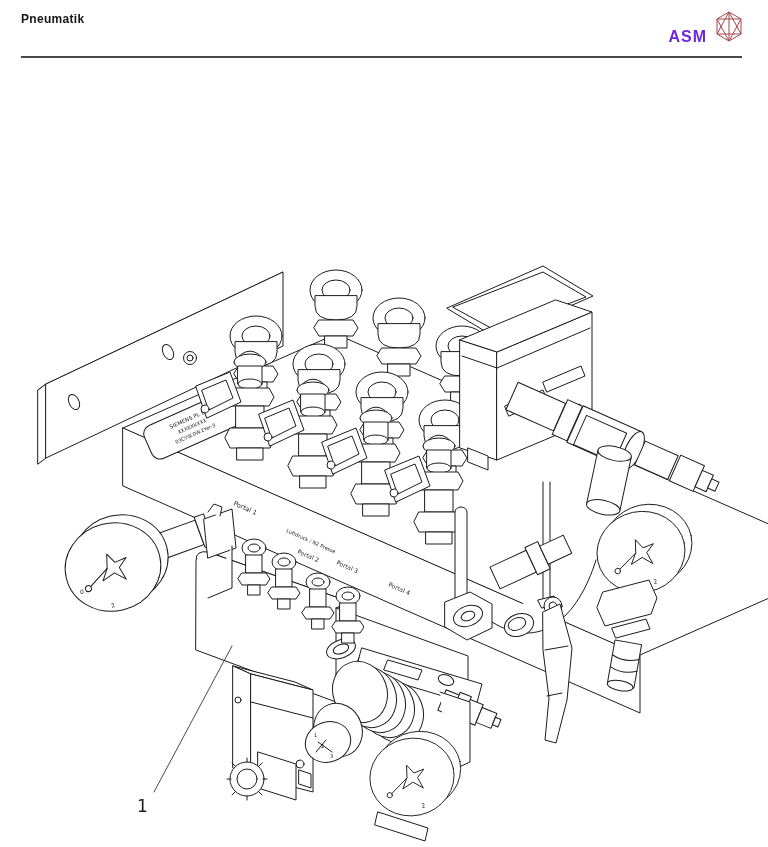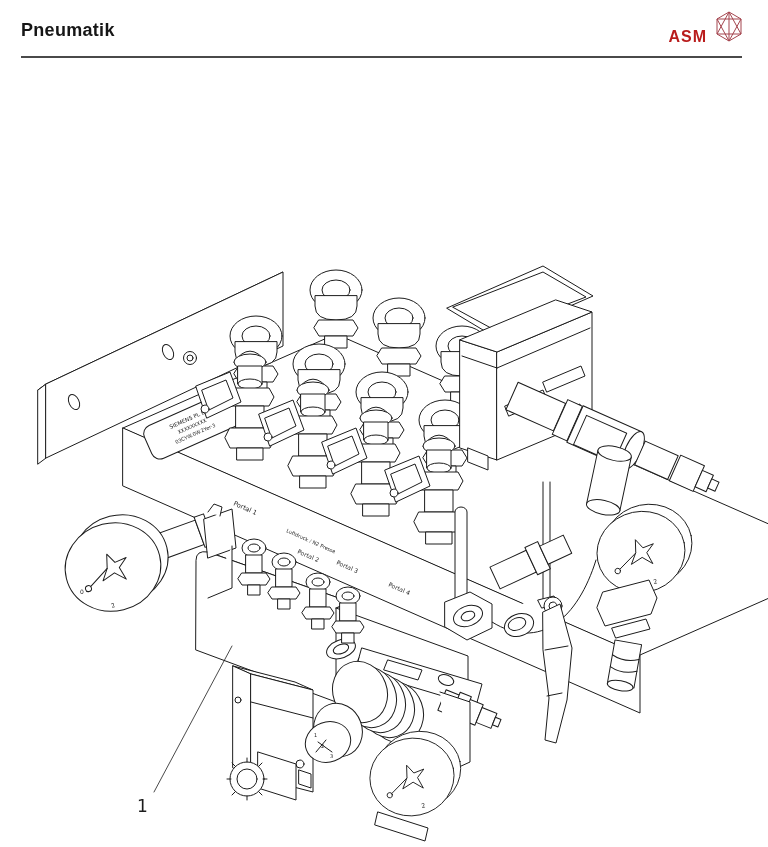--- a/index.html
+++ b/index.html
@@ -1,31 +1,31 @@
 <!DOCTYPE html>
 <html><head>
 <meta charset="utf-8">
 <style>
   html,body{margin:0;padding:0;background:#e9e9e9;}
   .page{
     position:relative;width:768px;height:847px;background:#ffffff;
     font-family:"Liberation Sans",sans-serif;overflow:hidden;margin:0 auto;
   }
   .hdr-title{
-    position:absolute;left:21px;top:20px;font-size:18px;font-weight:700;
+    position:absolute;left:21px;top:12px;font-size:12px;font-weight:700;
     color:#161616;letter-spacing:.3px;
   }
   .hdr-rule{
     position:absolute;left:21px;top:56px;width:721px;height:2px;background:#4a4a4a;
   }
   .brand{
     position:absolute;right:24px;top:10px;display:flex;align-items:center;gap:7px;
   }
   .brand-text{
-    font-size:16px;font-weight:600;color:#b91c1c;letter-spacing:1px;margin-top:16px;
+    font-size:16px;font-weight:600;color:#6d28d9;letter-spacing:1px;margin-top:16px;
   }
   .fig{position:absolute;left:0;top:0;width:768px;height:847px;}
   svg text{font-family:"DejaVu Sans",sans-serif;fill:#1c1c1c;stroke:none;}
 </style>
 </head>
 <body>
 
 <div class="page">
 
   <div class="hdr-title">Pneumatik</div>

